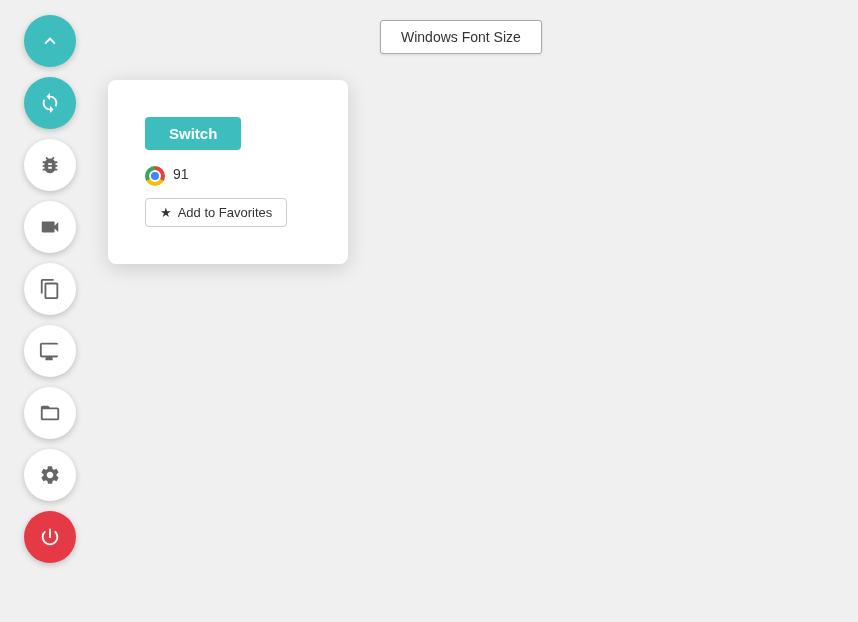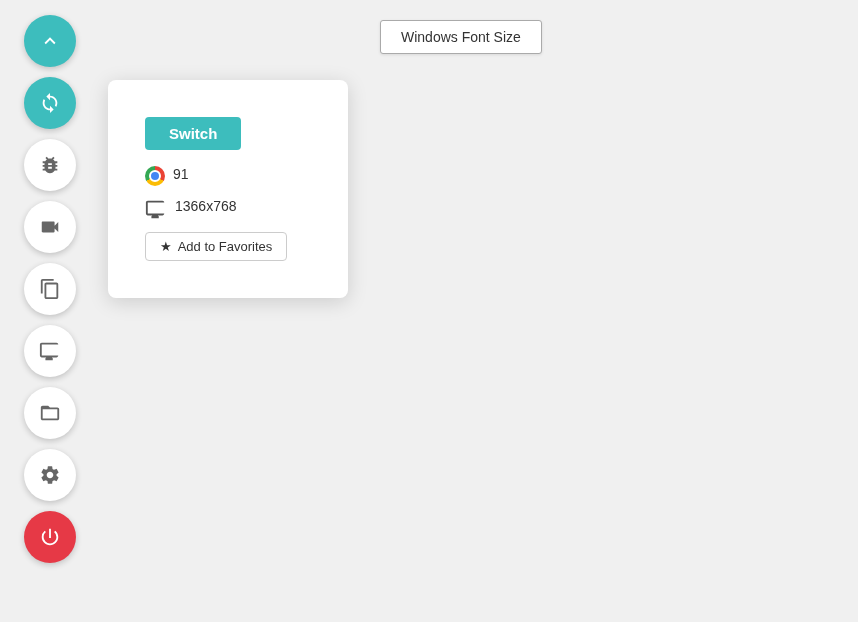--- a/index.html
+++ b/index.html
@@ -263,26 +263,20 @@
 
 <div id="popup-card">
 
   <button class="switch-btn">Switch</button>
 
   <div class="info-row">
     <div class="chrome-icon"></div>
     <span>91</span>
   </div>
 
-  <div class="info-row">
-    <svg class="monitor-icon icon-svg" viewBox="0 0 24 24" fill="#555">
-      <path d="M21 3H3c-1.1 0-2 .9-2 2v12c0 1.1.9 2 2 2h5l-1 1v2h8v-2l-1-1h5c1.1 0 2-.9 2-2V5c0-1.1-.9-2-2-2zm0 14H3V5h18v12z"></path>
-    </svg>
-    <span>1366x768</span>
-  </div>
 
 
   <button class="add-favorites-btn">
     <span class="star-icon">★</span>
     <span>Add to Favorites</span>
   </button>
 
 </div>
 
 <div id="main-content">

